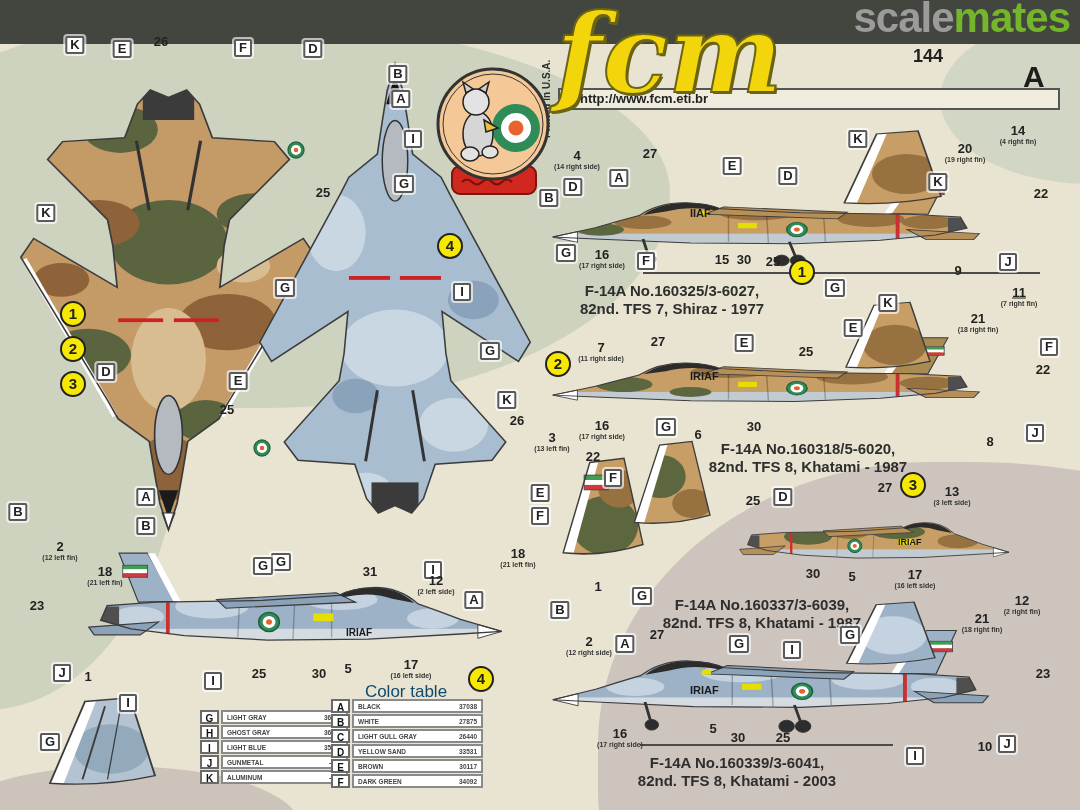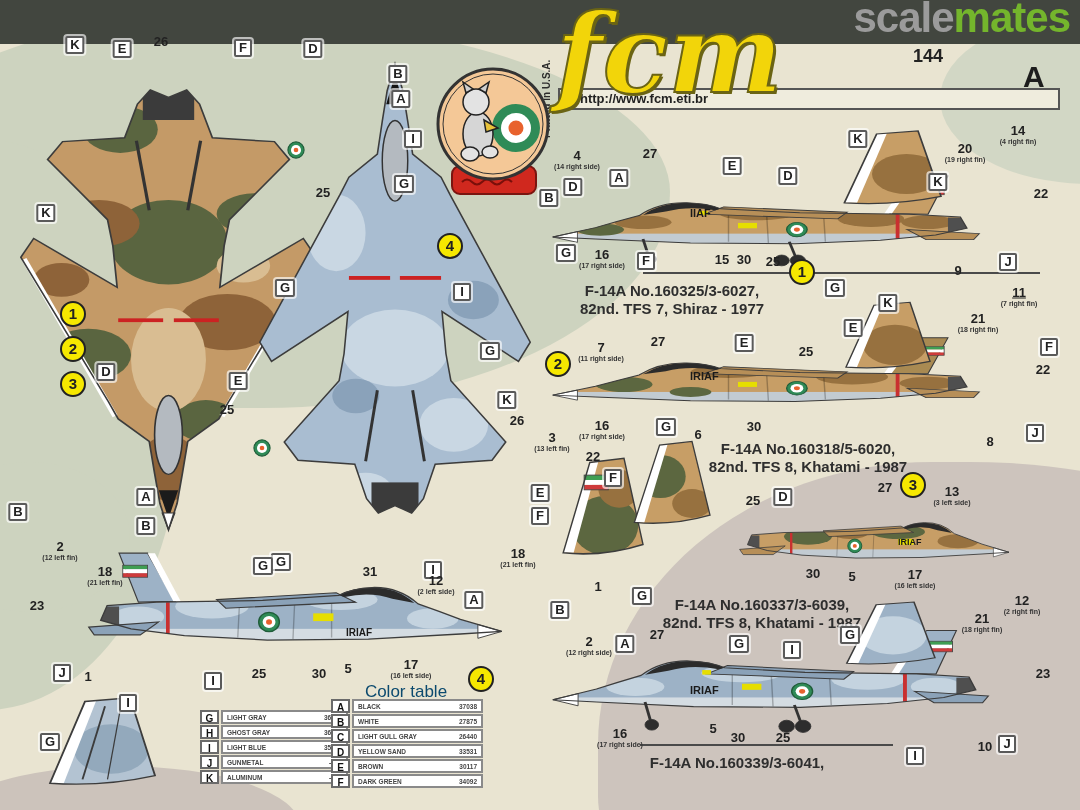--- a/index.html
+++ b/index.html
@@ -377,20 +377,21 @@
   <div class="caption" style="left:808px;top:440px;">
     <div>F-14A No.160318/5-6020,</div>
     <div>82nd. TFS 8, Khatami - 1987</div>
   </div>
   <div class="caption" style="left:762px;top:596px;">
     <div>F-14A No.160337/3-6039,</div>
     <div>82nd. TFS 8, Khatami - 1987</div>
   </div>
   <div class="caption" style="left:737px;top:754px;">
     <div>F-14A No.160339/3-6041,</div>
+    <div>82nd. TFS 8, Khatami - 2003</div>
   </div>
 
   <div id="ct-title">Color table</div>
   <div id="ct-left" class="ctable">
       <div class="ct-row">
         <div class="ct-letter">G</div>
         <div class="ct-main">
           <span>LIGHT GRAY</span>
           <span>36622</span>
         </div>

